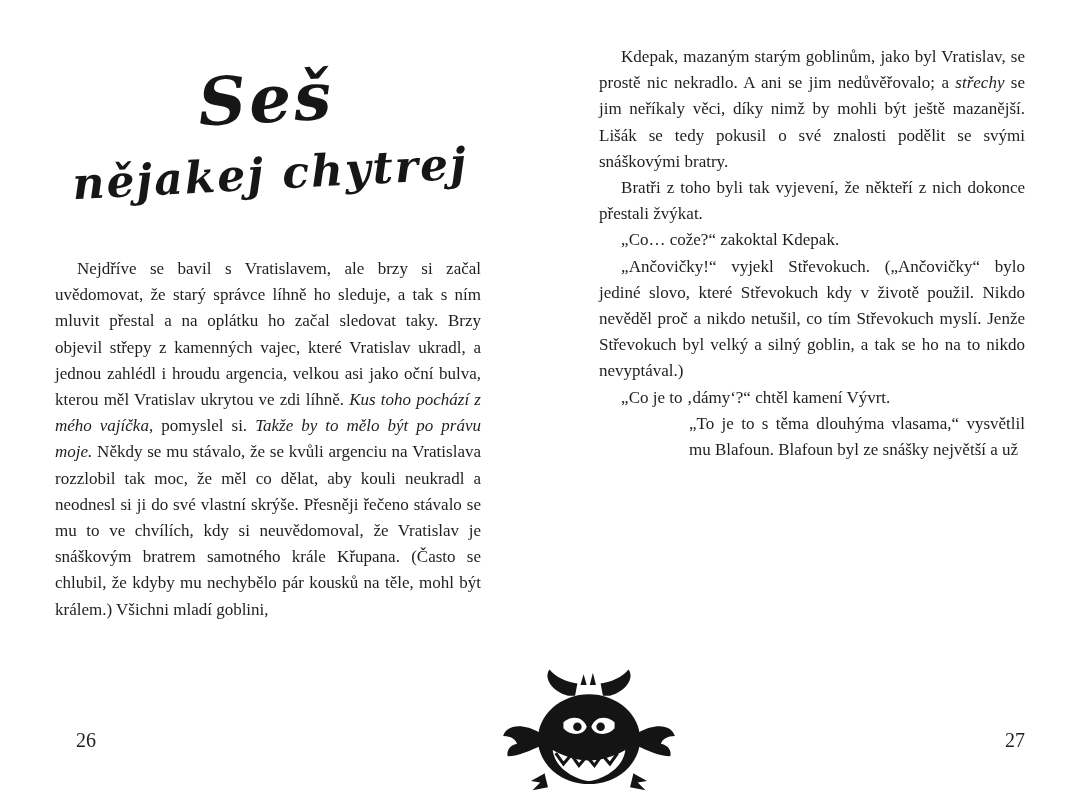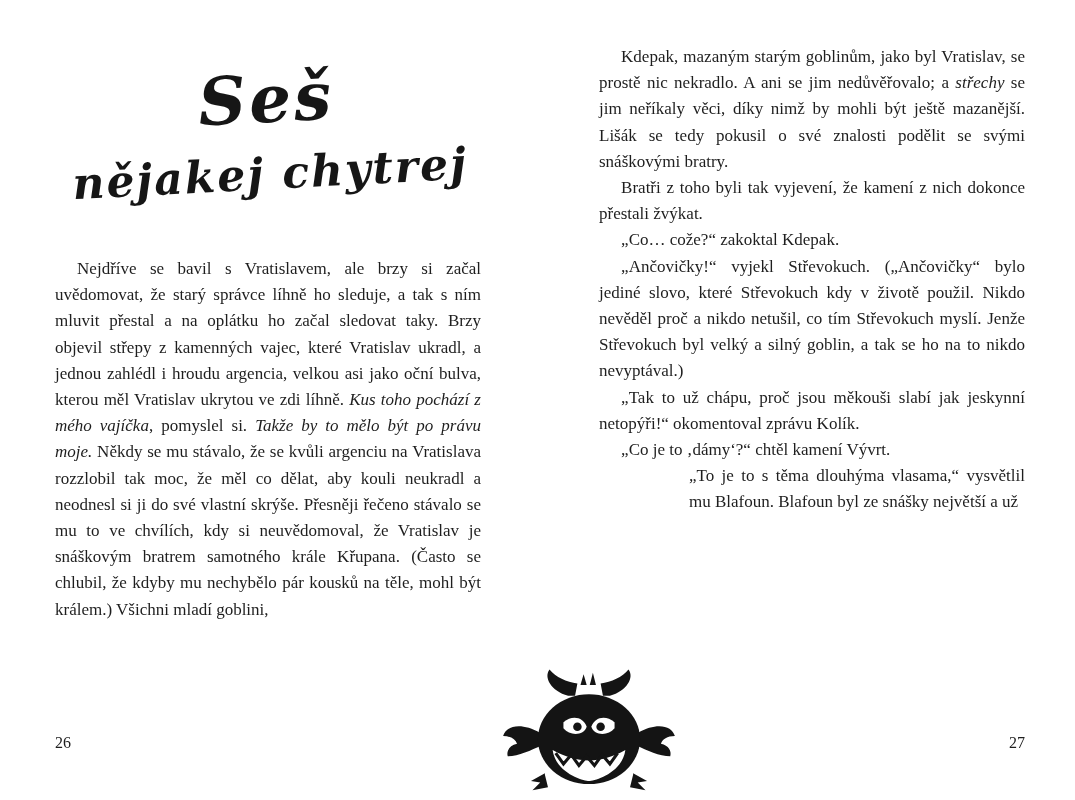--- a/index.html
+++ b/index.html
@@ -49,21 +49,21 @@
     -webkit-hyphens:auto;
   }
   .para.indent { text-indent:1.3em; }
   .it { font-style:italic; }
 
   
   .page-right .para:last-child { margin-left:90px; text-indent:0; }
 
   .page-number {
     position:absolute; bottom:48px;
-    font-size:16px; color:#1e1e1e;
+    font-size:20px; color:#1e1e1e;margin-left:21px;
   }
   .page-number-left  { left:0; }
   .page-number-right { right:0; }
 
   .illustration {
     position:absolute;
     left:500px; top:668px;
     width:178px; height:150px;
   }
   .illustration svg { width:100%; height:auto; display:block; }
@@ -80,24 +80,23 @@
     </div>
     <div class="page-text">
         <p class="para indent"><span>Nejdříve se bavil s Vratislavem, ale brzy si začal uvědomovat, že starý správce líhně ho sleduje, a tak s ním mluvit přestal a na oplátku ho začal sledovat taky. Brzy objevil střepy z kamenných vajec, které Vratislav ukradl, a jednou zahlédl i hroudu argencia, velkou asi jako oční bulva, kterou měl Vratislav ukrytou ve zdi líhně. </span><span class="it">Kus toho pochází z mého vajíčka</span><span>, pomyslel si. </span><span class="it">Takže by to mělo být po právu moje.</span><span> Někdy se mu stávalo, že se kvůli argenciu na Vratislava rozzlobil tak moc, že měl co dělat, aby kouli neukradl a neodnesl si ji do své vlastní skrýše. Přesněji řečeno stávalo se mu to ve chvílích, kdy si neuvědomoval, že Vratislav je snáškovým bratrem samotného krále Křupana. (Často se chlubil, že kdyby mu nechybělo pár kousků na těle, mohl být králem.) Všichni mladí goblini,</span></p>
       </div>
     <div class="page-number page-number-left">26</div>
   </div>
 
   <div class="page page-right">
     <div class="page-text">
         <p class="para indent"><span>Kdepak, mazaným starým goblinům, jako byl Vratislav, se prostě nic nekradlo. A ani se jim nedůvěřovalo; a </span><span class="it">střechy</span><span> se jim neříkaly věci, díky nimž by mohli být ještě mazanější. Lišák se tedy pokusil o své znalosti podělit se svými snáškovými bratry.</span></p>
-        <p class="para indent"><span>Bratři z toho byli tak vyjevení, že kamení z nich dokonce přestali žvýkat.</span></p>
+        <p class="para indent"><span>Bratři z toho byli tak vyjevení, že někteří z nich dokonce přestali žvýkat.</span></p>
         <p class="para indent"><span>„Co… cože?“ zakoktal Kdepak.</span></p>
         <p class="para indent"><span>„Ančovičky!“ vyjekl Střevokuch. („Ančovičky“ bylo jediné slovo, které Střevokuch kdy v životě použil. Nikdo nevěděl proč a nikdo netušil, co tím Střevokuch myslí. Jenže Střevokuch byl velký a silný goblin, a tak se ho na to nikdo nevyptával.)</span></p>
-        <p class="para indent"><span>„Tak to už chápu, proč jsou měkouši slabí jak jeskynní netopýři!“ okomentoval zprávu Kolík.</span></p>
         <p class="para indent"><span>„Co je to ‚dámy‘?“ chtěl kamení Vývrt.</span></p>
         <p class="para indent"><span>„To je to s těma dlouhýma vlasama,“ vysvětlil mu Blafoun. Blafoun byl ze snášky největší a už</span></p>
       </div>
     <div class="page-number page-number-right">27</div>
   </div>
 
   <div class="illustration">
     <svg viewBox="0 0 230 160" aria-hidden="true">
       <g fill="#141414">
         <path d="M88,36 C66,30 56,12 64,2 C72,12 86,18 100,20 L97,36 Z"></path>

